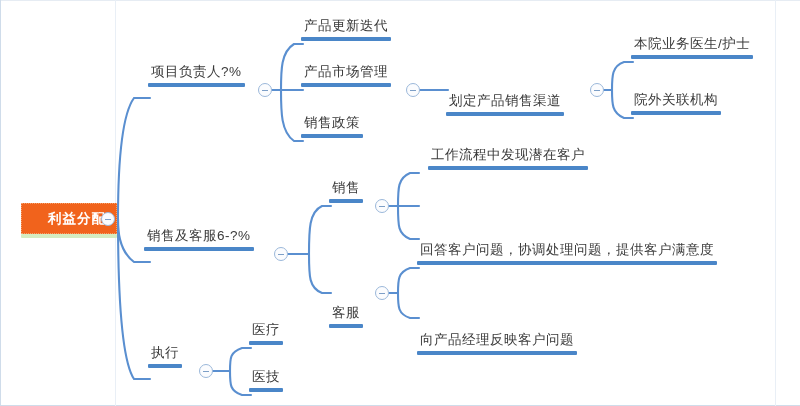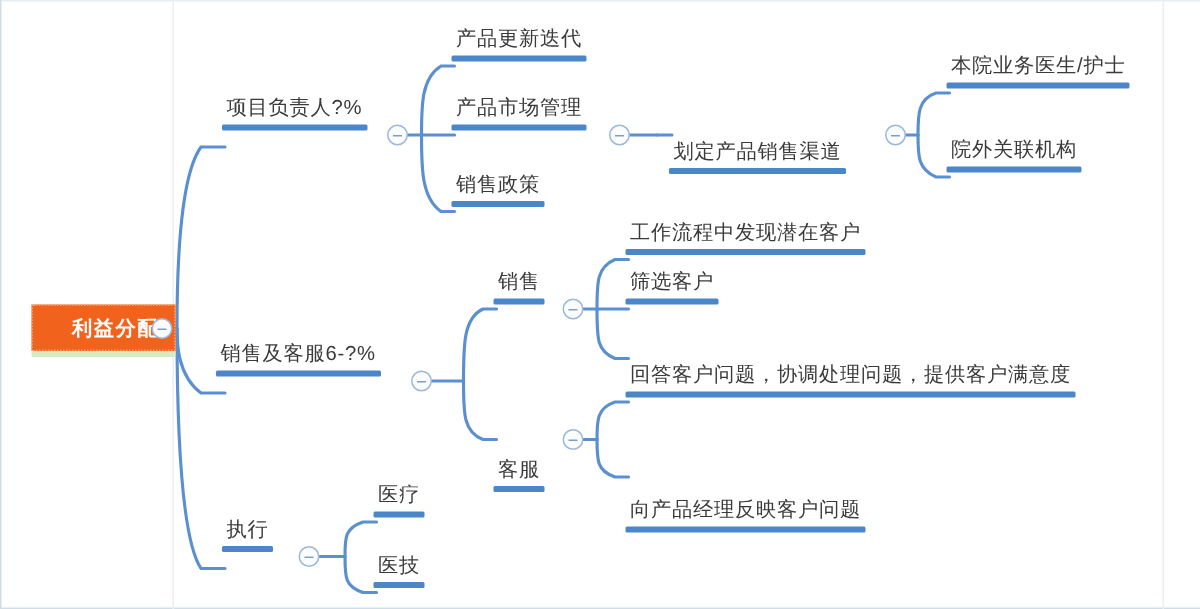--- a/index.html
+++ b/index.html
@@ -172,29 +172,25 @@
     <span class="bar"></span>
   </div>
   <div class="toggle" style="left:274px;top:247px;"></div>
 
   <div class="node" style="left:329px;top:178px;">
     <span class="label">销售</span>
     <span class="bar"></span>
   </div>
   <div class="toggle" style="left:375px;top:199px;"></div>
 
-  <div class="node" style="left:417px;top:145px;text-align:center;">
+  <div class="node" style="left:428px;top:145px;text-align:center;">
     <span class="label">工作流程中发现潜在客户</span>
     <span class="bar"></span>
   </div>
 
-  <div class="node" style="left:417px;top:178px;">
-    <span class="label">筛选客户</span>
-    <span class="bar"></span>
-  </div>
 
   <div class="node" style="left:417px;top:211px;">
     <span class="bar"></span>
   </div>
 
   <div class="node" style="left:329px;top:265px;margin-top:38px;">
     <span class="label">客服</span>
     <span class="bar"></span>
   </div>
   <div class="toggle" style="left:375px;top:286px;"></div>

